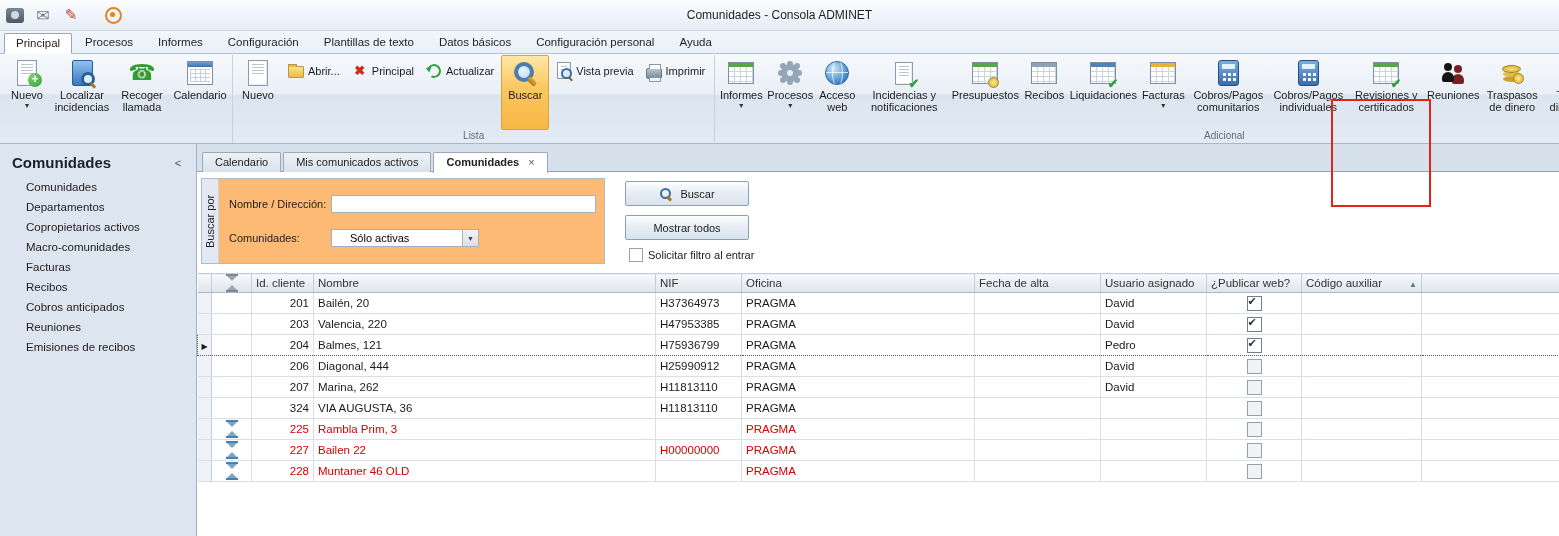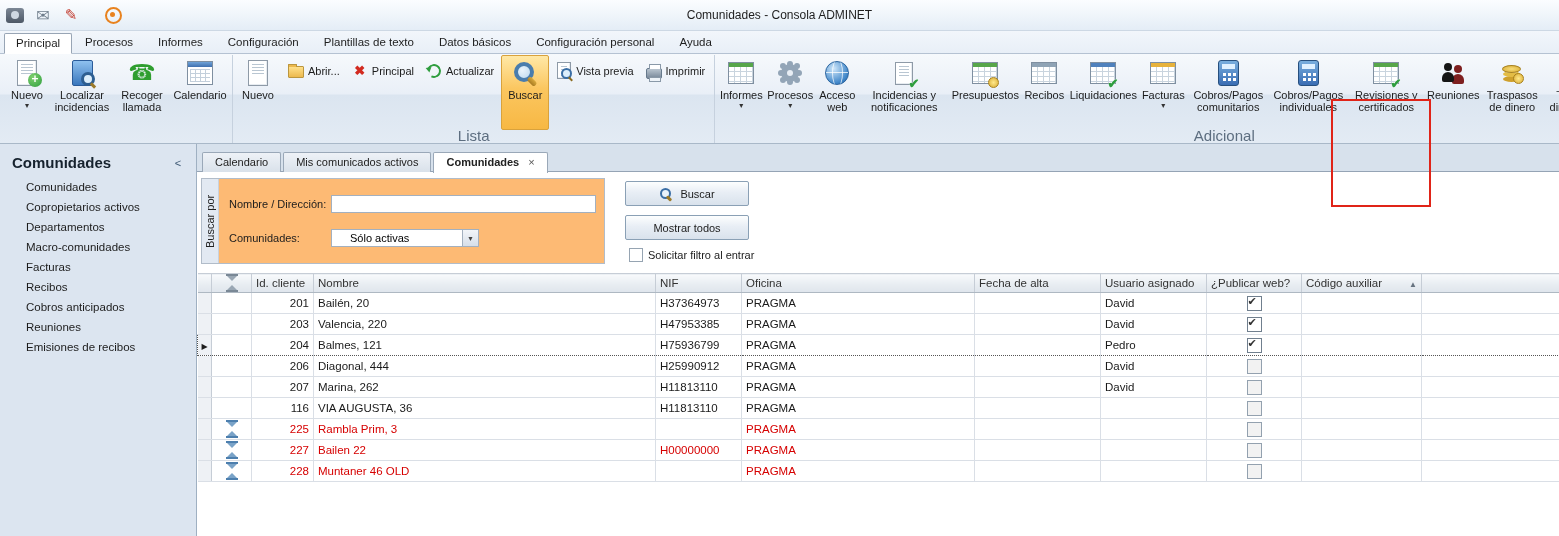--- a/index.html
+++ b/index.html
@@ -22,21 +22,21 @@
   
   .ribbon-tabs{height:22px;background:linear-gradient(#f2f6fb,#e8eff7);display:flex;align-items:flex-end;padding-left:4px;position:relative;z-index:5;flex:none;}
   .rtab{font-size:11.5px;padding:3px 11px 4px;color:#1e1e1e;border:1px solid transparent;margin-right:1px;white-space:nowrap;}
   .rtab.active{background:#fff;border-color:#98a5b5;border-bottom-color:#fff;border-radius:2px 2px 0 0;margin-bottom:-1px;position:relative;margin-top:12px;}
 
   
   .ribbon{height:88px;flex:none;background:linear-gradient(#f6f9fc 0%,#e9eff7 45%,#dbe5f0 46%,#e3ebf4 100%);border-top:1px solid #b5c2d2;border-bottom:1px solid #a9b8c8;display:flex;align-items:stretch;padding:1px 2px 0;position:relative;}
   .rgroup{display:flex;flex-direction:column;border-right:1px solid #c6d1de;padding:0 2px;}
   .rgroup.last{border-right:none;}
   .rgroup-buttons{display:flex;flex:1;align-items:stretch;}
-  .rgroup-label{height:13px;text-align:center;font-size:15px;color:#5d6e80;line-height:12px;}
+  .rgroup-label{height:13px;text-align:center;font-size:10px;color:#5d6e80;line-height:12px;}
   .bigbtn{display:flex;flex-direction:column;align-items:center;font-size:11px;line-height:12px;text-align:center;color:#1c1c1c;padding:3px 1px 0;border:1px solid transparent;border-radius:2px;box-sizing:border-box;}
   .bigbtn.highlight{background:linear-gradient(#ffe8a6,#fbc65f 45%,#f7b844);border-color:#d9a23c;}
   .icw{width:30px;height:28px;display:flex;align-items:center;justify-content:center;position:relative;margin-bottom:2px;flex:none;}
   .lbl{display:block;}
   .dd{display:block;font-size:8px;line-height:8px;color:#333;margin-top:1px;}
   .smallstack{display:flex;justify-content:flex-start;gap:2px;padding:5px 2px 0;}
   .smallbtn{display:flex;align-items:center;gap:4px;font-size:11px;color:#1c1c1c;height:19px;padding:0 4px;border:1px solid transparent;border-radius:2px;white-space:nowrap;}
   .sic{position:relative;width:16px;height:16px;display:flex;align-items:center;justify-content:center;flex:none;}
 
   
@@ -386,22 +386,22 @@
   </div>
 
   <div class="workspace">
     <div class="sidebar">
       <div class="sb-head">
         <span class="sb-title">Comunidades</span>
         <span class="sb-collapse">&lt;</span>
       </div>
       <div class="sb-items" id="sb-items">
           <div class="sb-item">Comunidades</div>
+          <div class="sb-item">Departamentos</div>
           <div class="sb-item">Copropietarios activos</div>
-          <div class="sb-item">Departamentos</div>
           <div class="sb-item">Macro-comunidades</div>
           <div class="sb-item">Facturas</div>
           <div class="sb-item">Recibos</div>
           <div class="sb-item">Cobros anticipados</div>
           <div class="sb-item">Reuniones</div>
           <div class="sb-item">Emisiones de recibos</div>
         </div>
     </div>
 
     <div class="main">
@@ -549,21 +549,21 @@
                 <td>David</td>
                 <td class="center">
                   <span class="gcb"></span>
                 </td>
                 <td></td>
                 <td class="filler"></td>
               </tr>
               <tr class="">
                 <td class="indicator"></td>
                 <td class="center"></td>
-                <td class="num">116</td>
+                <td class="num">324</td>
                 <td>VIA AUGUSTA, 36</td>
                 <td>H11813110</td>
                 <td>PRAGMA</td>
                 <td></td>
                 <td></td>
                 <td class="center">
                   <span class="gcb"></span>
                 </td>
                 <td></td>
                 <td class="filler"></td>

